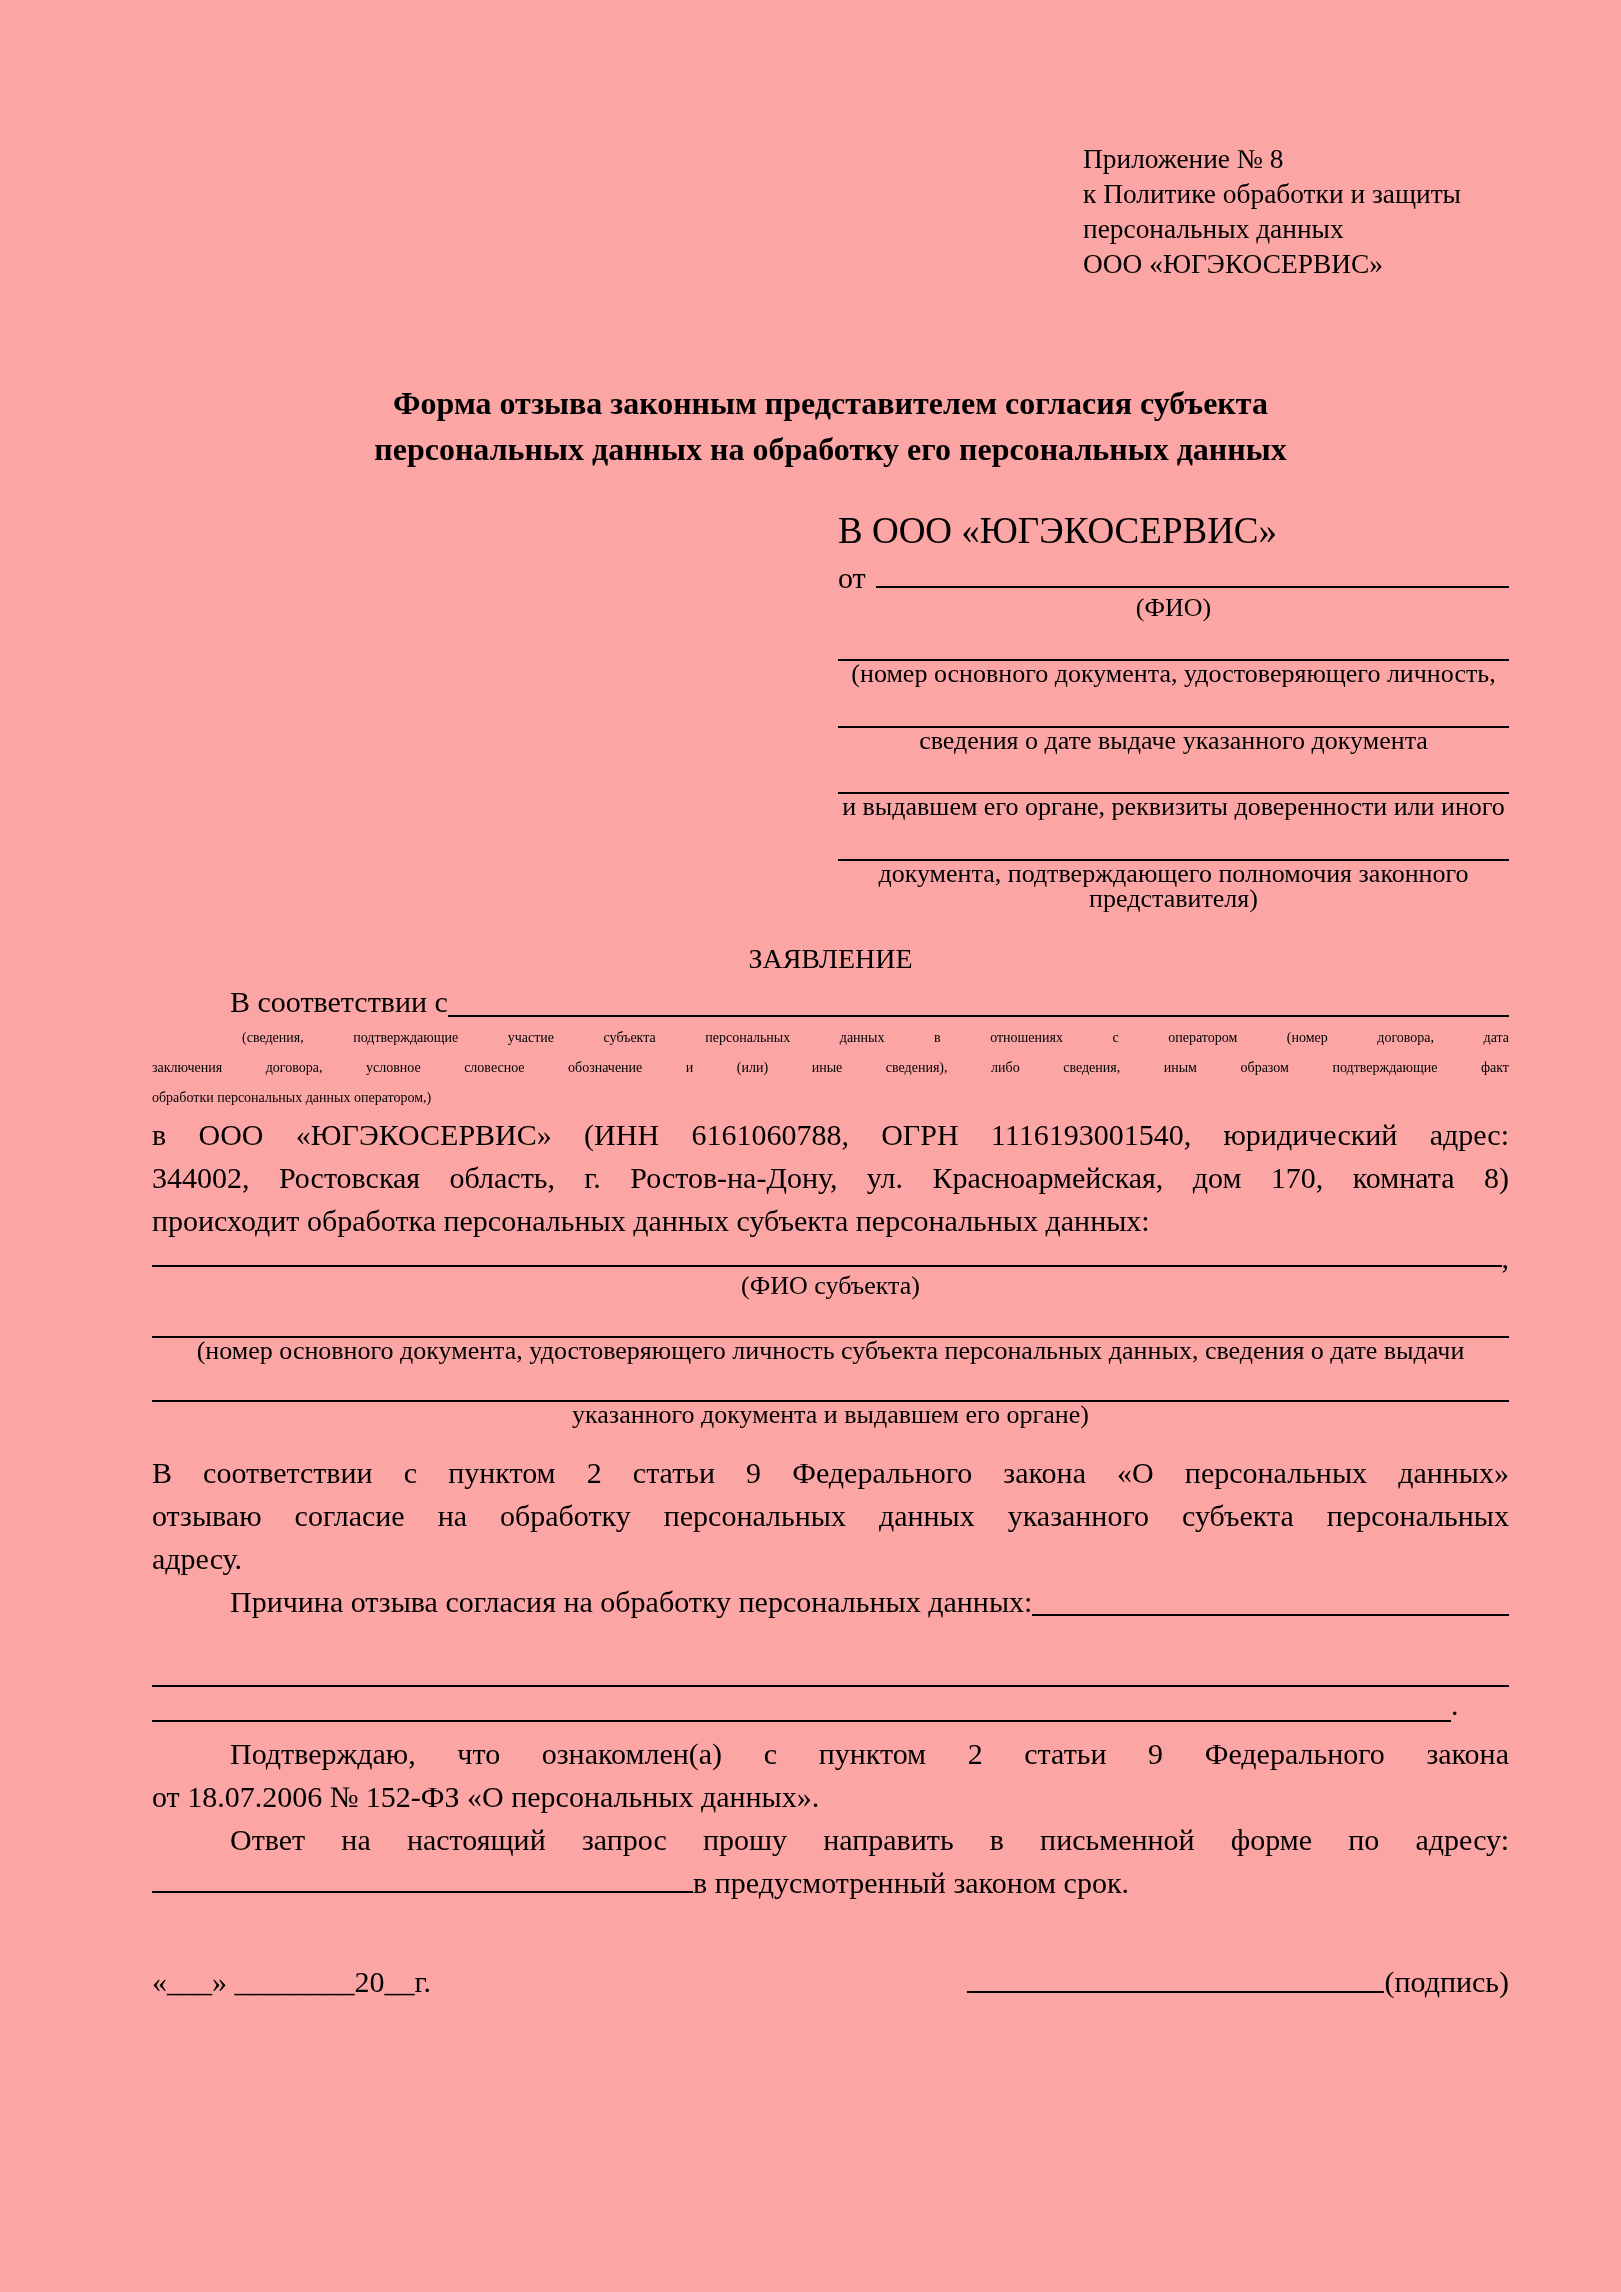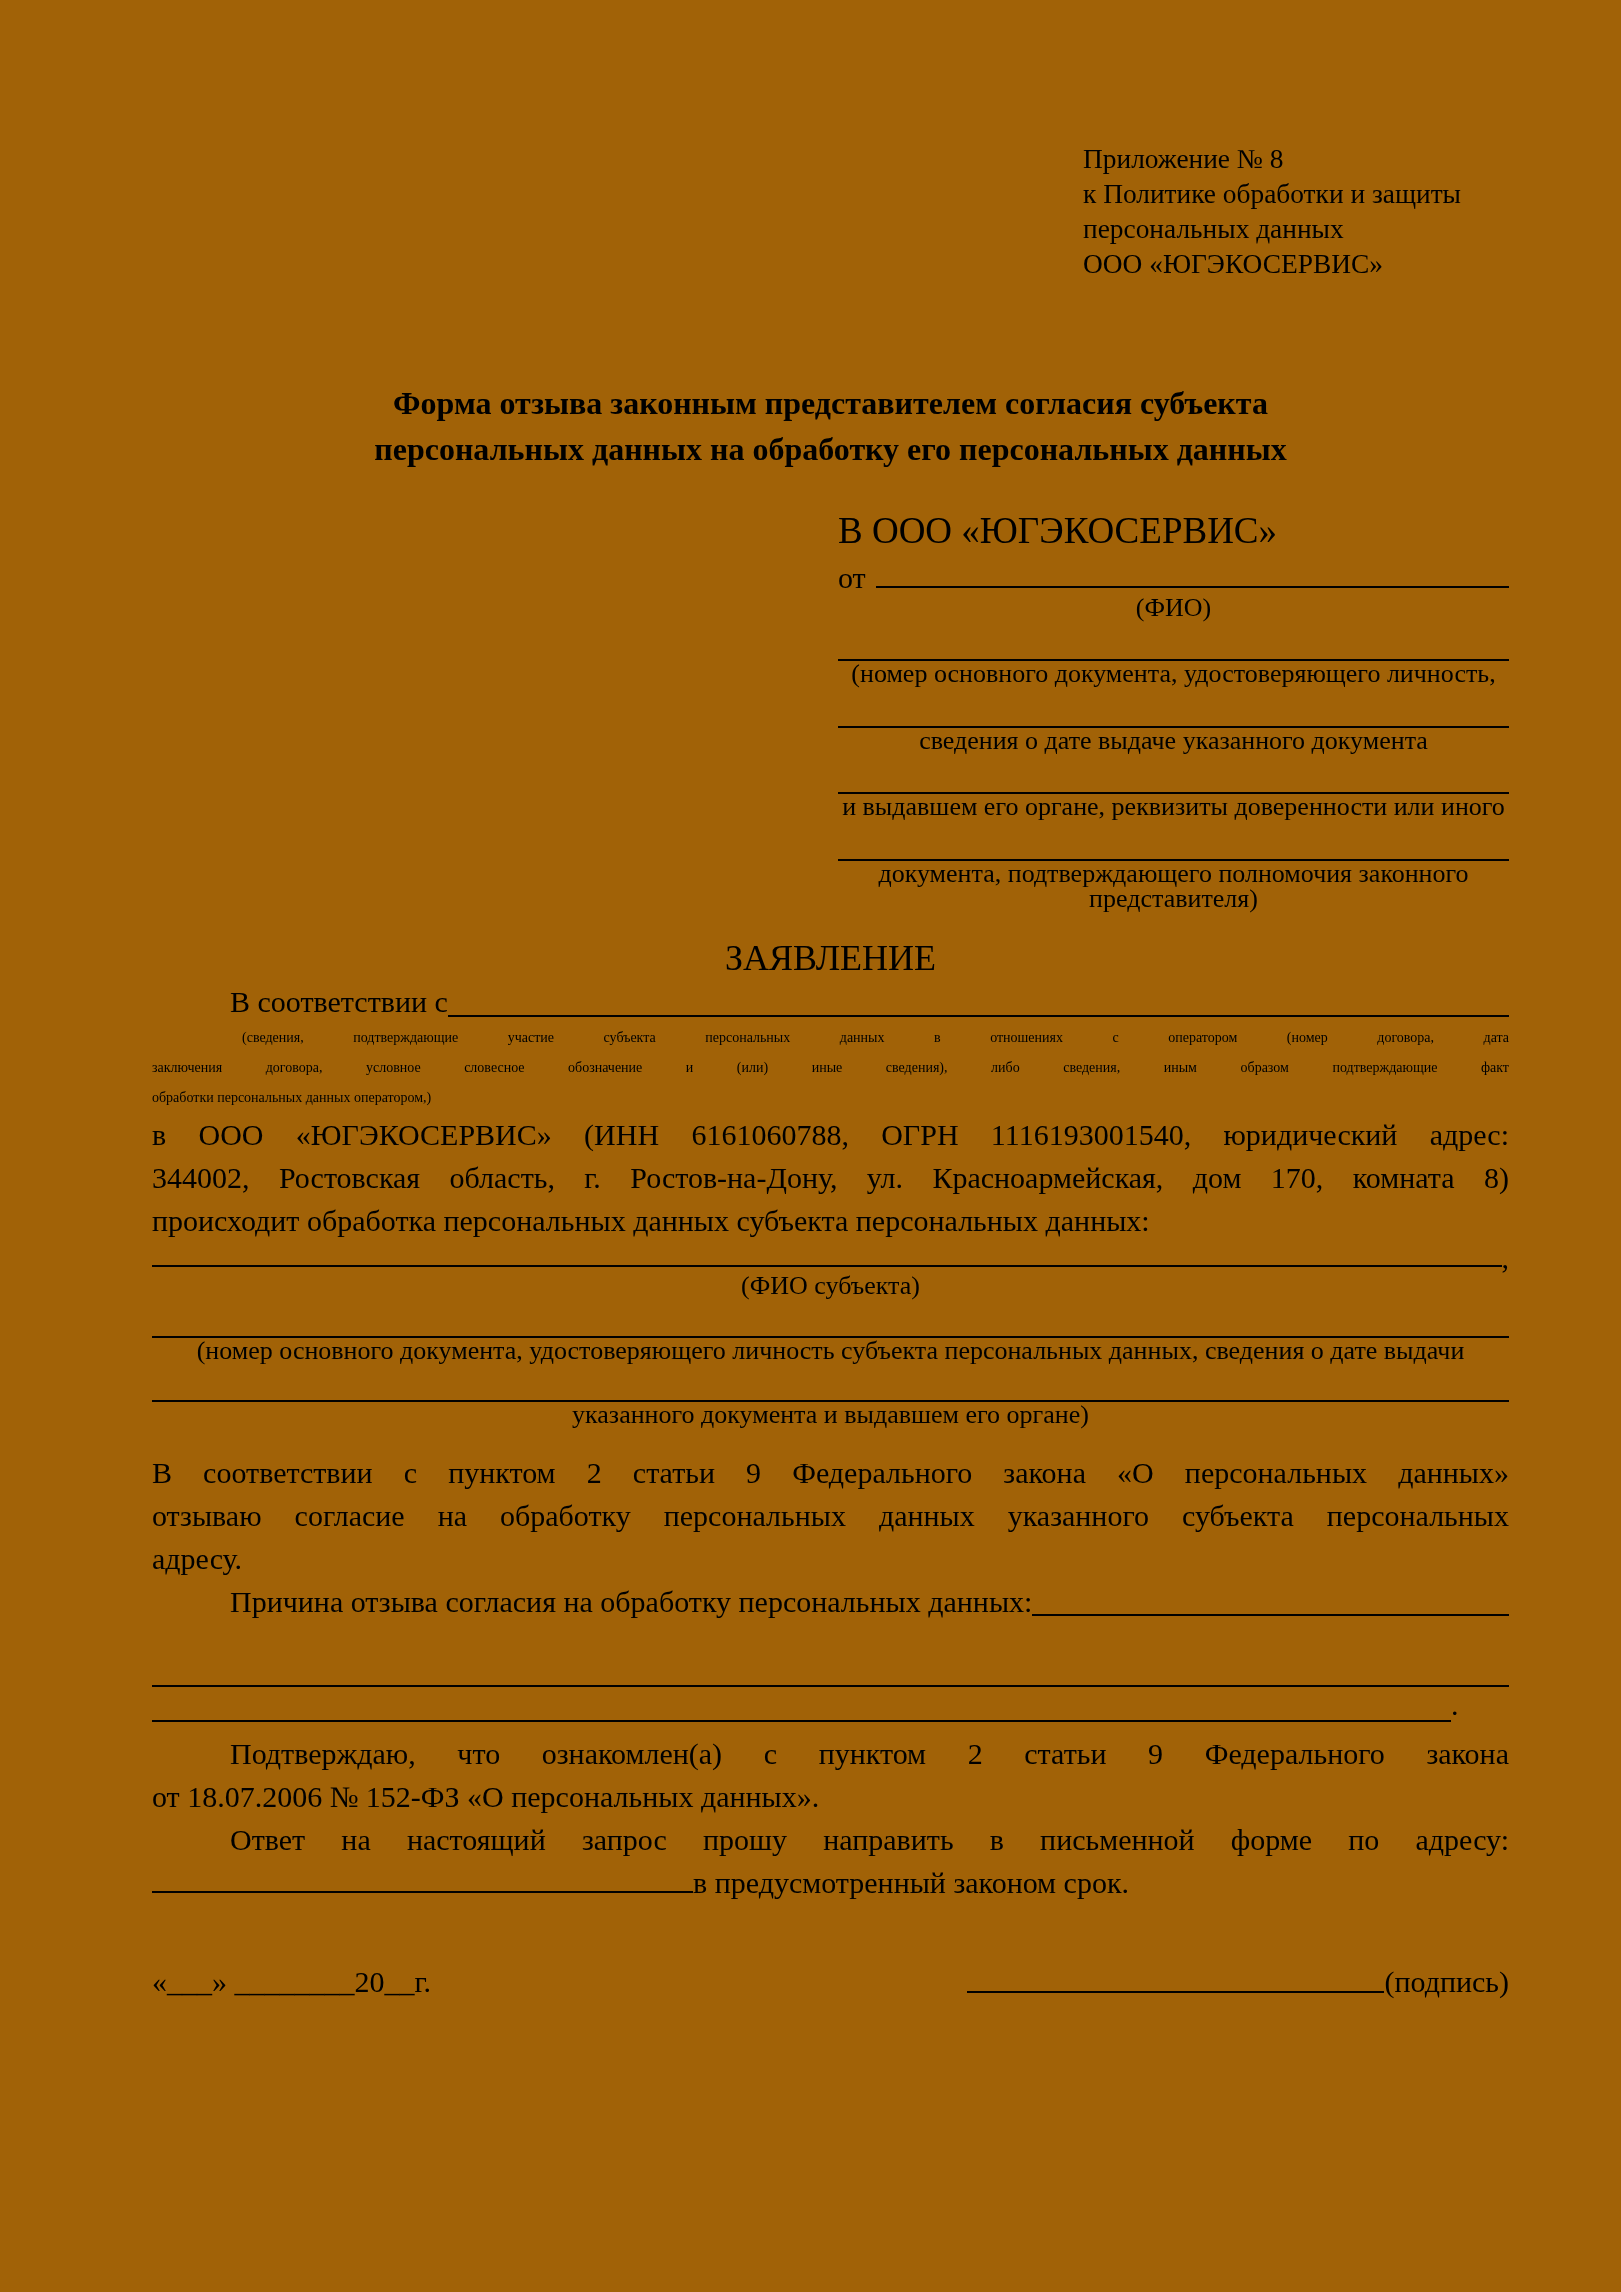--- a/index.html
+++ b/index.html
@@ -1,36 +1,36 @@
 <!DOCTYPE html>
 <html><head>
 <meta charset="utf-8">
 <style>
   * { margin:0; padding:0; box-sizing:border-box; }
   html,body { background:#ffffff; }
   .page {
-    width:1621px; height:2293px; background:#a16207; color:#000000;
+    width:1621px; height:2293px; background:#fca5a5; color:#000000;
     font-family:"Liberation Serif","DejaVu Serif",serif;
     font-size:30px; position:relative; overflow:hidden;
     padding:142px 112px 0 152px;
   }
   
   .annex { margin-left:931px; font-size:27.4px; line-height:35px; }
   
   .title { margin-top:98px; text-align:center; font-weight:bold; font-size:32px; line-height:46px; }
   
   .addr { margin-left:686px; margin-top:39px; width:671px; }
   .addr-to { font-size:37px; line-height:39px; }
   .from-row { display:flex; align-items:flex-end; margin-top:3.9px; height:41px; }
   .from-row .pre { margin-right:9.8px; }
   .fill { flex:1; border-bottom:2.9px solid #000; margin-bottom:6.9px; }
   .cap { font-size:26px; line-height:25.5px; text-align:center; }
   .addr-blank { border-bottom:2.9px solid #000; height:41px; }
   
-  .sheading { margin-top:25.5px; text-align:center; font-size:36px; line-height:43px; }
+  .sheading { margin-top:25.5px; text-align:center; font-size:28px; line-height:43px; }
   .row-fill { display:flex; align-items:flex-end; line-height:43px; }
   .ind80 { padding-left:78px; }
   .note-line { font-size:14px; line-height:30px; }
   .note-ind { text-indent:90px; }
   .jline { text-align:justify; text-align-last:justify; }
   .pline { line-height:43px; }
   .comma-row { display:flex; align-items:flex-end; height:31px; line-height:31px; }
   .blank-line { border-bottom:2.9px solid #000; height:39px; }
   .period-row { display:flex; align-items:flex-end; height:35px; line-height:35px; }
   .blank-seg { width:1299px; border-bottom:2.9px solid #000; height:35px; }

